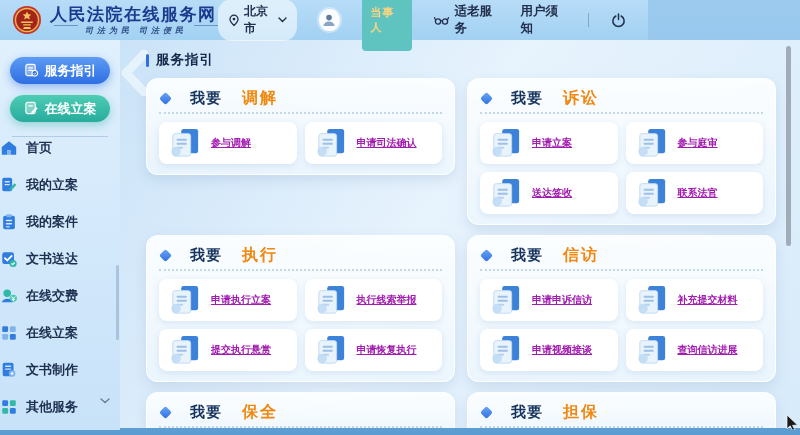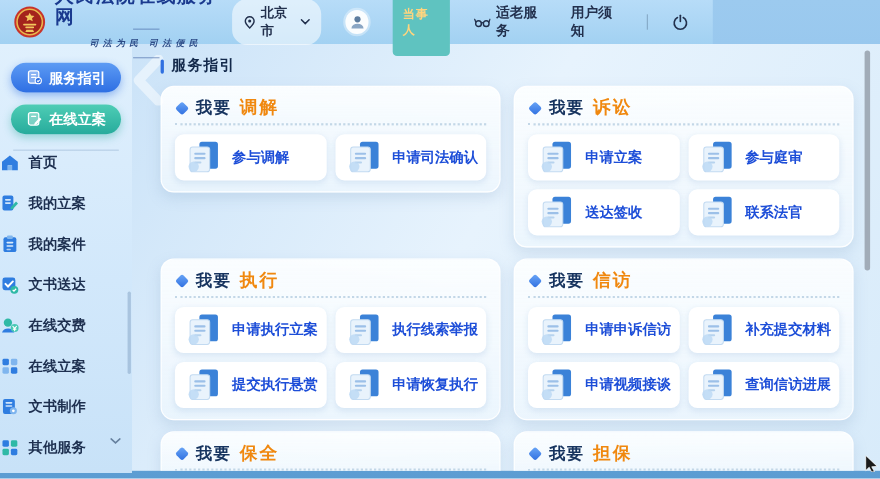--- a/index.html
+++ b/index.html
@@ -11,21 +11,21 @@
   }
   
   .header {
     position:absolute; left:0; top:0; width:648px; height:40px;
     background:linear-gradient(180deg,#b7dcf8 0%,#a2d1f2 100%);
     display:flex; align-items:center; padding:0 22px 0 12px; z-index:6;
   }
   .logo { width:30px; height:30px; flex:0 0 auto; }
   .title-wrap { display:flex; flex-direction:column; margin-left:8px; }
   .app-title { font-size:17px; font-weight:800; color:#1a3a8f; letter-spacing:1.5px; line-height:19px; }
-  .subtitle-row { display:flex; align-items:center; gap:7px; margin-top:1px; padding-left:4px;flex-direction:column; }
+  .subtitle-row { display:flex; gap:7px; margin-top:1px; padding-left:4px; }
   .dash { width:24px; height:1px; background:#3d5f9e; opacity:.55; }
   .app-subtitle {
     font-size:8px; color:#2c4a86; letter-spacing:4px; font-weight:700; font-style:italic;
     font-family:"Liberation Serif","DejaVu Serif",serif; white-space:nowrap;
   }
   .spacer { flex:1; }
   .hdr-right { display:flex; align-items:center; gap:22px; }
   .loc-pill {
     display:flex; align-items:center; gap:4px; background:rgba(255,255,255,.55);
     border-radius:14px; padding:4px 10px; font-size:12px; color:#22304d; font-weight:700; cursor:pointer;
@@ -76,36 +76,36 @@
   .page-title { font-size:13.5px; font-weight:800; color:#13294b; letter-spacing:1px; }
   .grid {
     display:grid; grid-template-columns:1fr 1fr; gap:10px 12px;
     align-items:start; padding:9px 24px 0 26px;
   }
   .section-card {
     background:linear-gradient(180deg,rgba(252,254,255,.95) 0%,rgba(237,246,253,.8) 100%);
     border:1px solid rgba(255,255,255,.95); border-radius:12px;
     padding:8px 12px 10px; box-shadow:0 5px 12px rgba(130,165,200,.25);
   }
-  .sec-head { display:flex; align-items:center; gap:8px; height:22px; }
+  .sec-head { display:flex; align-items:center; gap:20px; height:22px; }
   .diamond {
     width:9px; height:9px; border-radius:2px; transform:rotate(45deg);
     background:linear-gradient(135deg,#6aa6f7,#2f6fe0); flex:0 0 auto; margin-left:2px;
   }
   .sec-prefix { font-size:15px; font-weight:800; color:#17345f; letter-spacing:1px; }
   .sec-name { font-size:16px; font-weight:800; color:#f0880f; letter-spacing:2px; }
   .sec-dotted { border-bottom:2px dotted #c3d7e7; margin:3px 0 8px; }
   .items { display:grid; grid-template-columns:1fr 1fr; gap:8px; }
   .item {
     background:#ffffff; border-radius:8px; height:42px;
     display:flex; align-items:center; gap:9px; padding:0 4px 0 9px;
     box-shadow:0 2px 6px rgba(120,160,205,.2); cursor:pointer;
   }
   .item-icon { width:34px; height:30px; flex:0 0 auto; display:flex; }
-  .item-label { font-size:13px; font-weight:700; color:#1d4ed8; white-space:nowrap; }
+  .item-label { font-size:10px; font-weight:700; color:#a21caf; white-space:nowrap;text-decoration:underline; }
   .main-scroll {
     position:absolute; right:9px; top:6px; width:5px; height:200px;
     border-radius:3px; background:#9aa4b0; opacity:.9;
   }
   .cursor { position:absolute; right:1px; bottom:1px; z-index:9; }
 </style>
 </head>
 <body>
 
 <div class="header">

